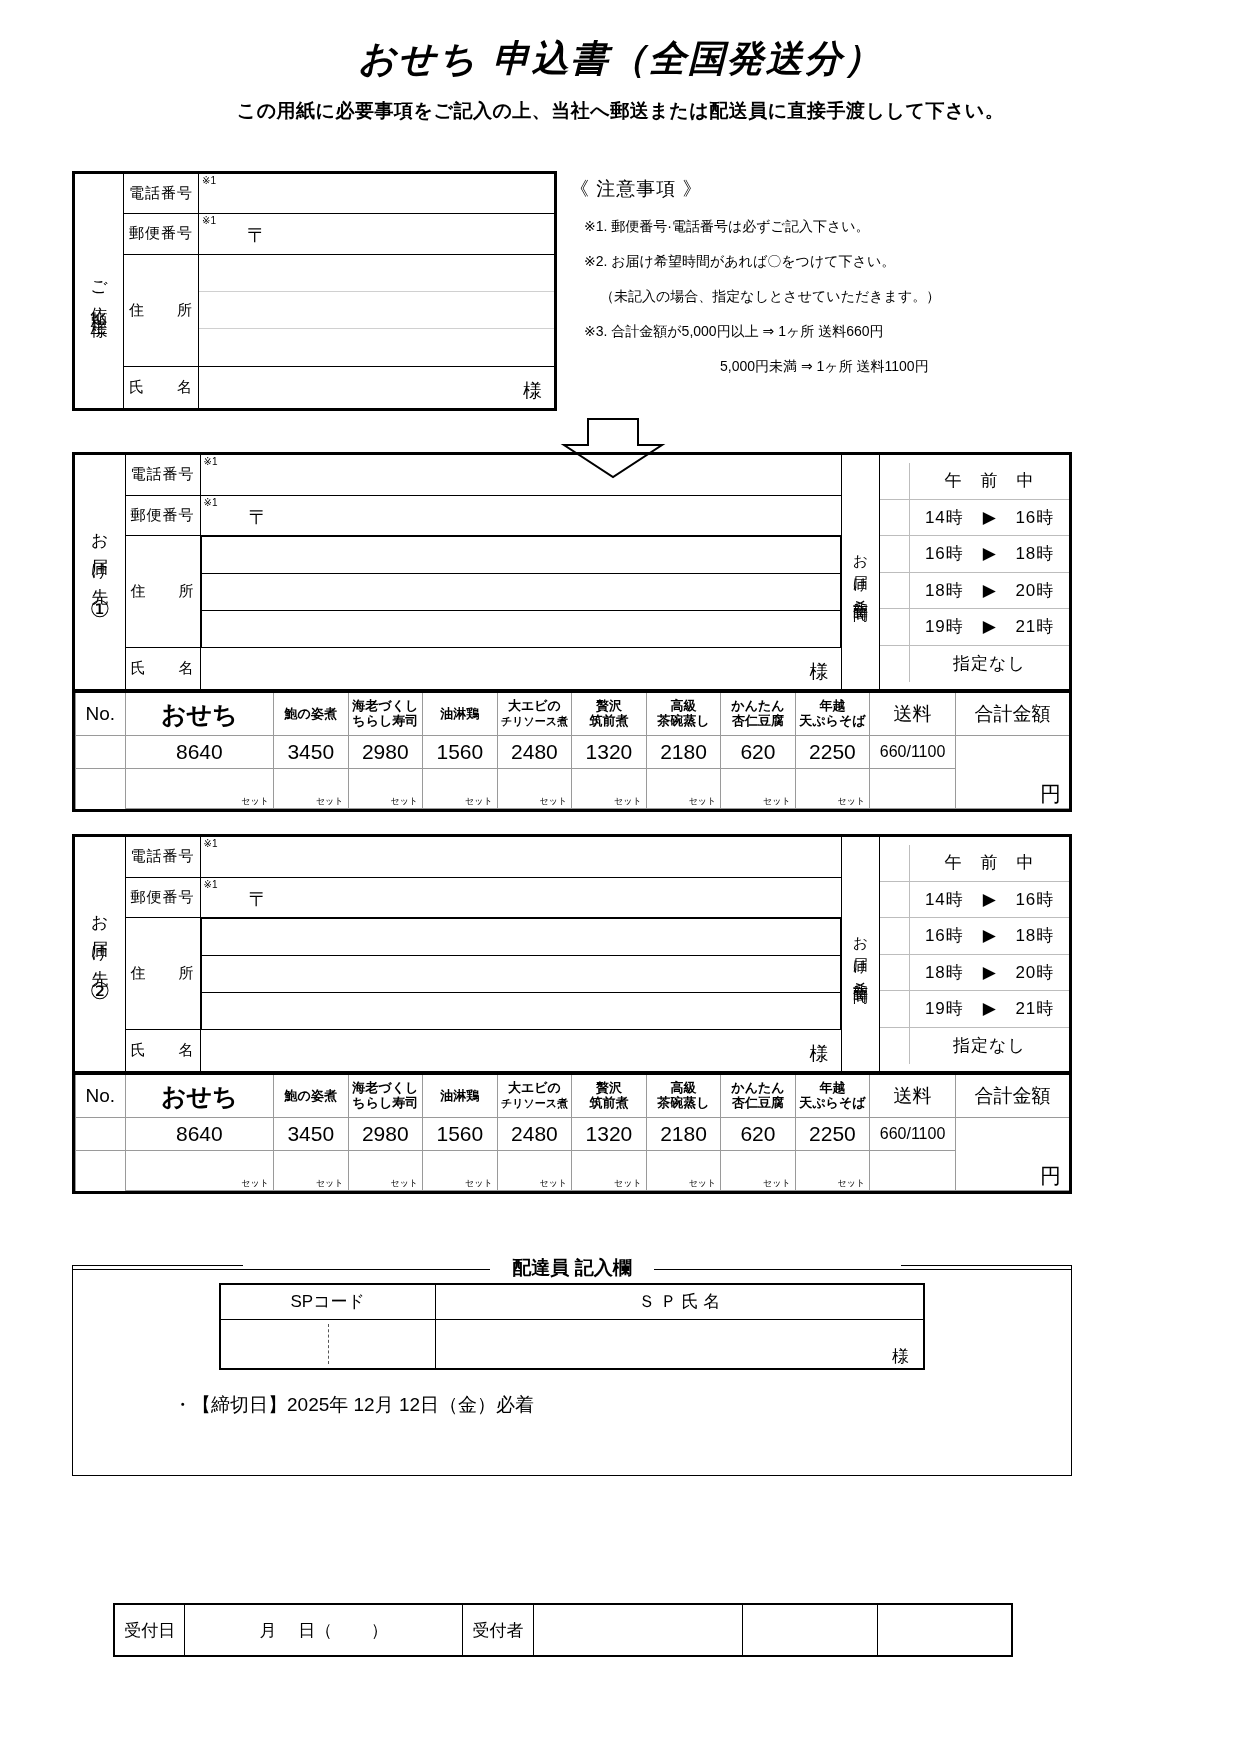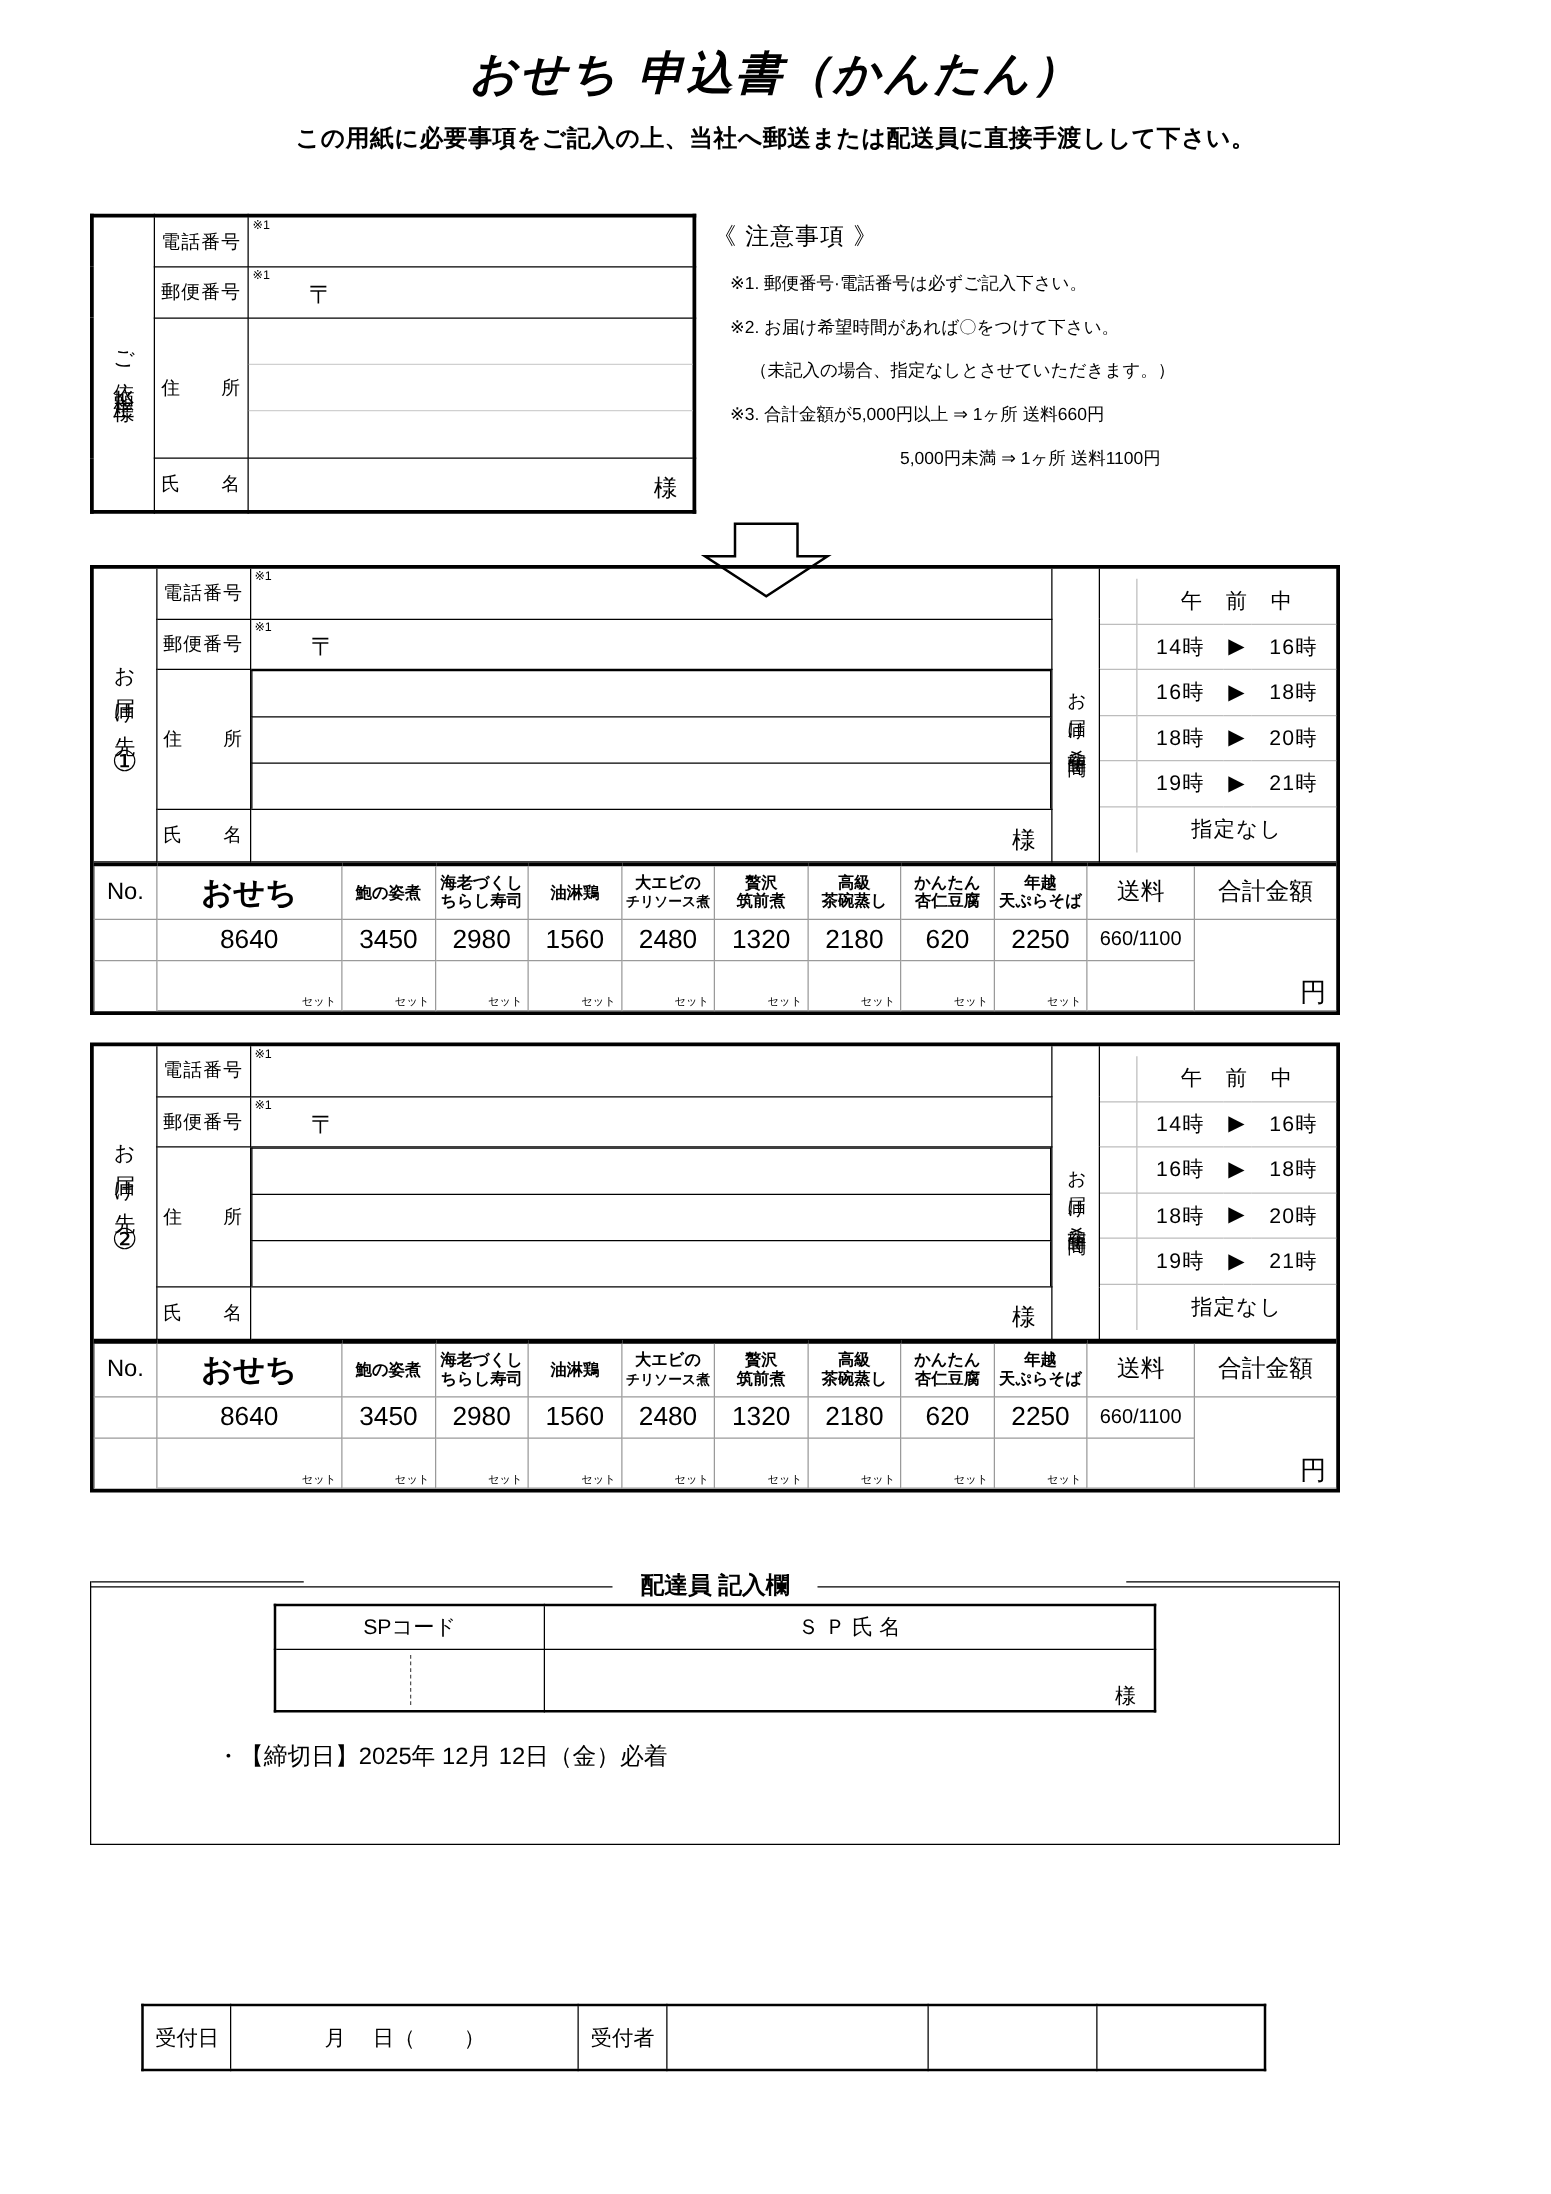--- a/index.html
+++ b/index.html
@@ -121,21 +121,21 @@
   .qp-table { position:absolute; left:113px; top:1569px; border-collapse:collapse; border:2px solid #000; width:900px;}
   .qp-table td { border:1px solid #000; height:52px; font-size:17px; text-align:center; }
   .qp-lbl { width:75px; }
   .qp-dashed { border-left:1px dashed #555 !important; }
 </style>
 </head>
 <body>
 
 <div class="page">
 
-  <div class="title">おせち 申込書（かんたん）</div>
+  <div class="title">おせち 申込書（全国発送分）</div>
   <div class="subtitle">この用紙に必要事項をご記入の上、当社へ郵送または配送員に直接手渡しして下さい。</div>
 
   <div class="sender-wrap">
     <table class="sender-table">
       <tbody>
           <tr>
         <td class="sender-side" rowspan="4">
           <div class="vlabel">ご依頼主様</div>
         </td>
         <td class="sender-key">電話番号</td>

